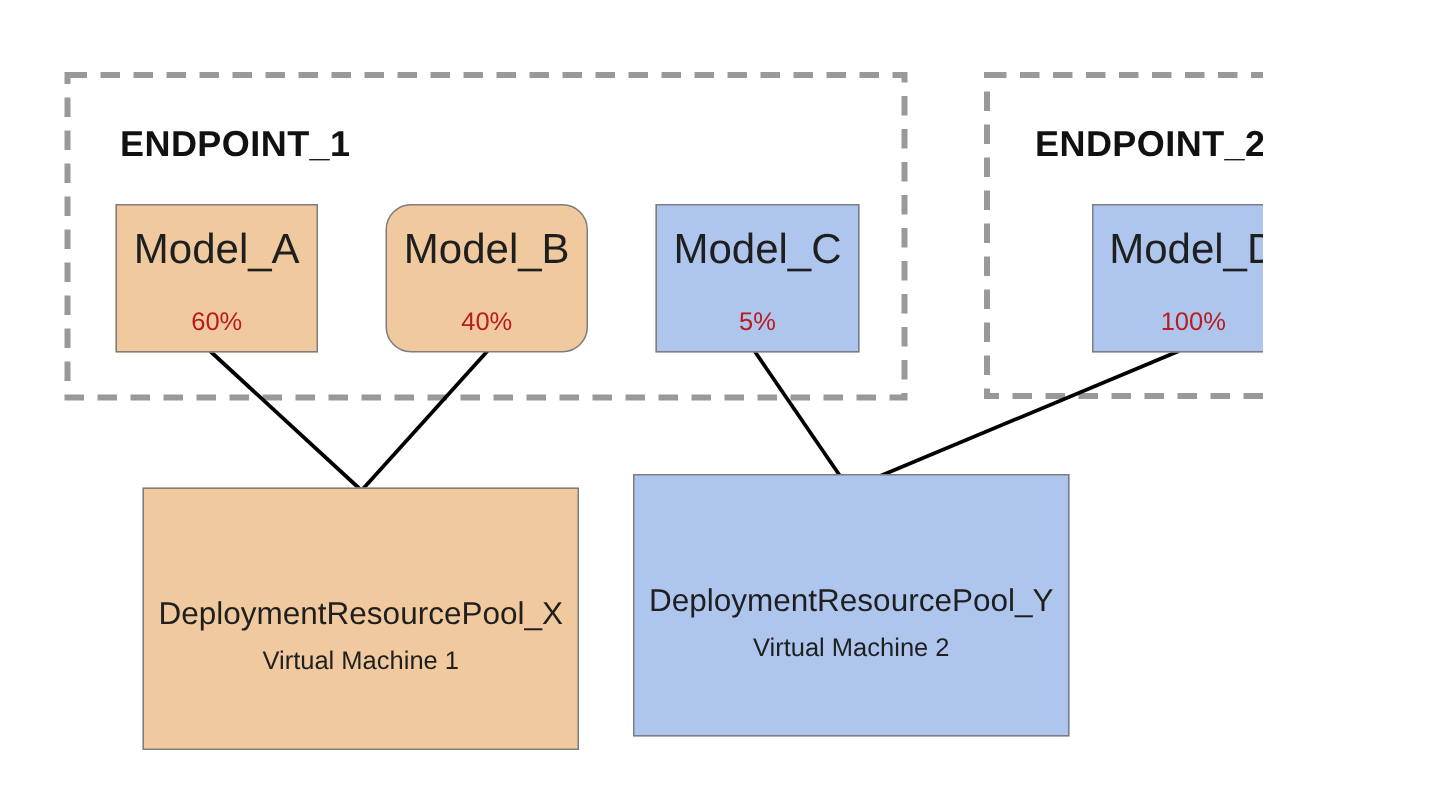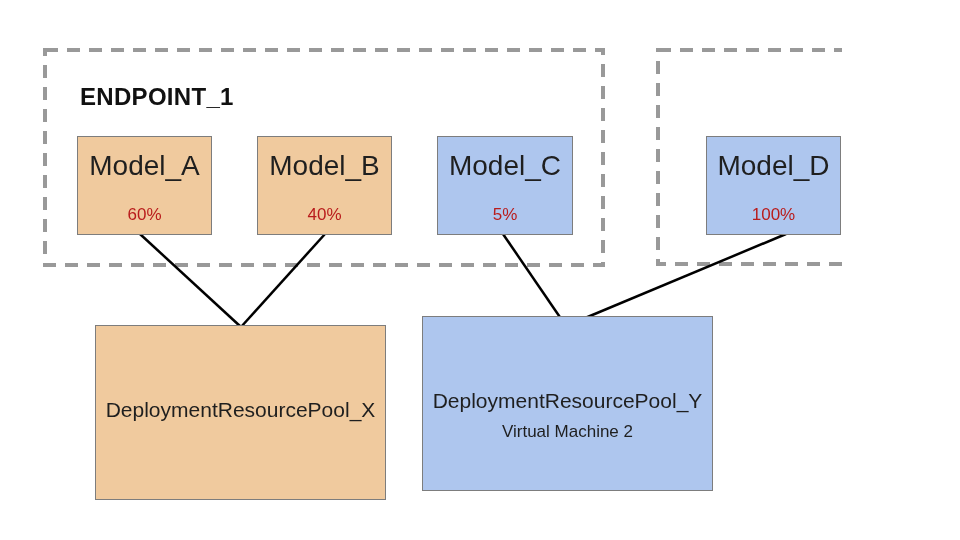--- a/index.html
+++ b/index.html
@@ -28,23 +28,23 @@
     position:absolute;left:0;right:0;top:13px;
     font-size:28px;color:#1f1f1f;
   }
   .model-box .m-pct{
     position:absolute;left:0;right:0;top:68px;
     font-size:17px;color:#b91c1c;
   }
   .fill-orange{background:#f0ca9e;}
   .fill-blue{background:#aec6ee;}
   .model-a{left:77px;top:136px;}
-  .model-b{left:257px;top:136px;}
+  .model-b{left:257px;top:136px;border-radius:17px;}
   .model-c{left:437px;top:136px;width:136px;}
-  .model-d{left:706px;top:136px;padding-left:35px;}
+  .model-d{left:728px;top:136px;padding-left:35px;}
   .pool-box{
     position:absolute;
     width:291px;height:175px;
     border:1.5px solid #7d7d7d;
     box-sizing:border-box;
     text-align:center;
   }
   .pool-x{left:95px;top:325px;text-align:center;}
   .pool-y{left:422px;top:316px;}
   .pool-box .p-name{
@@ -66,39 +66,41 @@
     <rect x="45" y="50" width="558" height="215" fill="none" stroke="#999999" stroke-width="4" stroke-dasharray="13 9"></rect>
     <rect x="658" y="50" width="260" height="214" fill="none" stroke="#999999" stroke-width="4" stroke-dasharray="13 9"></rect>
 
     <line x1="140" y1="234" x2="241" y2="327" stroke="#000000" stroke-width="2.5"></line>
     <line x1="325" y1="234" x2="241" y2="327" stroke="#000000" stroke-width="2.5"></line>
     <line x1="503" y1="234" x2="566" y2="326" stroke="#000000" stroke-width="2.5"></line>
     <line x1="786" y1="234" x2="566" y2="326" stroke="#000000" stroke-width="2.5"></line>
   </svg>
 
   <div class="ep-title ep1">ENDPOINT_1</div>
+  <div class="ep-title ep2">ENDPOINT_2</div>
 
   <div class="model-box model-a fill-orange">
     <div class="m-name">Model_A</div>
     <div class="m-pct">60%</div>
   </div>
   <div class="model-box model-b fill-orange">
     <div class="m-name">Model_B</div>
     <div class="m-pct">40%</div>
   </div>
   <div class="model-box model-c fill-blue">
     <div class="m-name">Model_C</div>
     <div class="m-pct">5%</div>
   </div>
   <div class="model-box model-d fill-blue">
     <div class="m-name">Model_D</div>
     <div class="m-pct">100%</div>
   </div>
 
   <div class="pool-box pool-x fill-orange">
     <div class="p-name">DeploymentResourcePool_X</div>
+    <div class="p-vm">Virtual Machine 1</div>
   </div>
   <div class="pool-box pool-y fill-blue">
     <div class="p-name">DeploymentResourcePool_Y</div>
     <div class="p-vm">Virtual Machine 2</div>
   </div>
 
 </div>
 
 </body></html>

